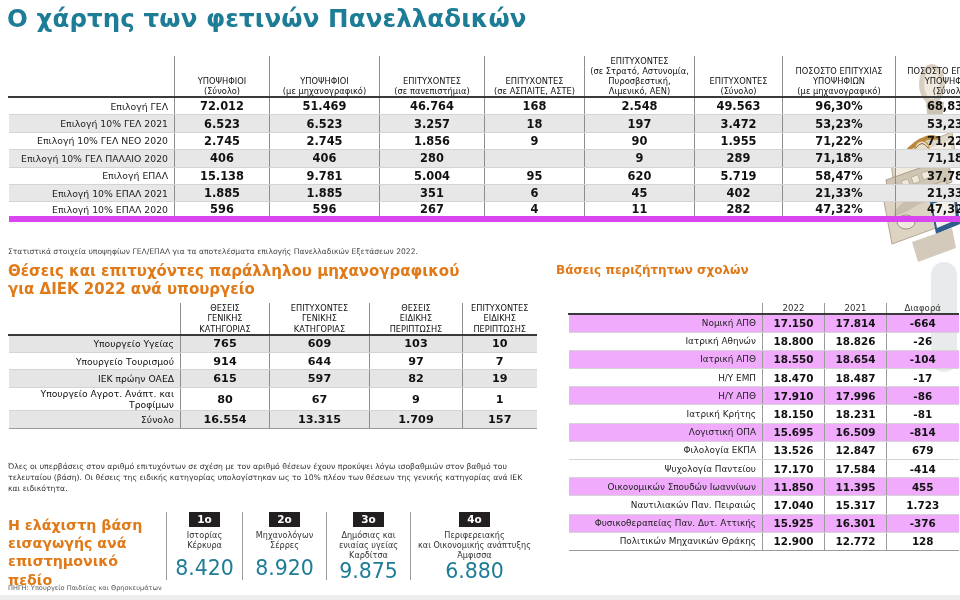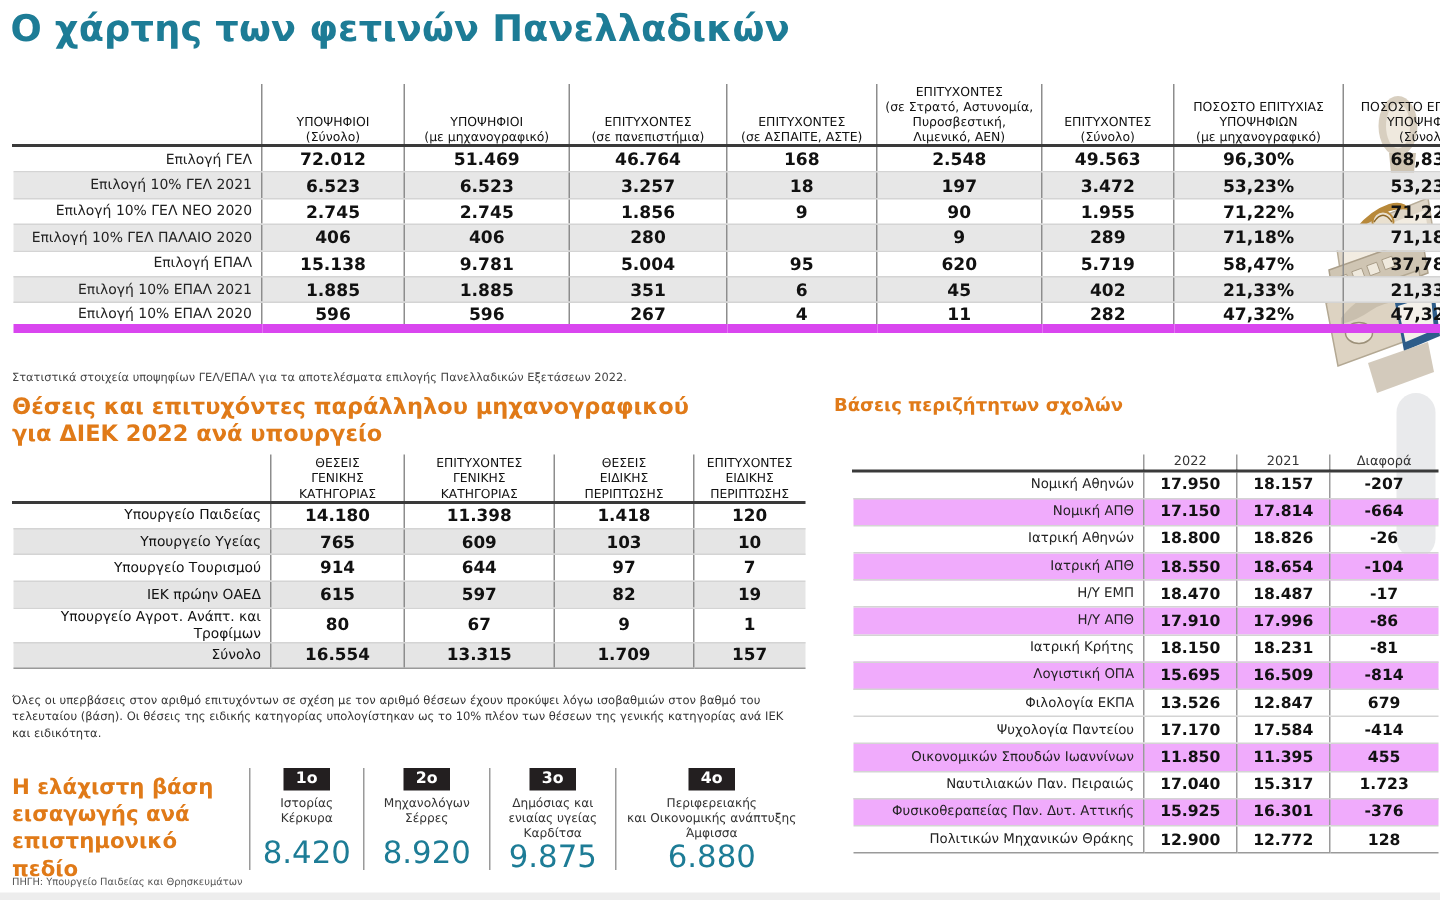--- a/index.html
+++ b/index.html
@@ -377,27 +377,20 @@
             <span>ΕΠΙΤΥΧΟΝΤΕΣ</span><br>
             <span>ΕΙΔΙΚΗΣ</span><br>
             <span>ΠΕΡΙΠΤΩΣΗΣ</span>
           </th>
         </tr>
         <tr class="hdr-underline">
             <td colspan="5"></td>
           </tr>
       </thead>
       <tbody>
-        <tr>
-          <td class="lbl">Υπουργείο Παιδείας</td>
-          <td>14.180</td>
-          <td>11.398</td>
-          <td>1.418</td>
-          <td>120</td>
-        </tr>
         <tr class="alt">
           <td class="lbl">Υπουργείο Υγείας</td>
           <td>765</td>
           <td>609</td>
           <td>103</td>
           <td>10</td>
         </tr>
         <tr>
           <td class="lbl">Υπουργείο Τουρισμού</td>
           <td>914</td>
@@ -491,26 +484,20 @@
           <th class="c0"></th>
           <th>2022</th>
           <th>2021</th>
           <th>Διαφορά</th>
         </tr>
         <tr class="hdr-underline">
             <td colspan="4"></td>
           </tr>
       </thead>
       <tbody>
-        <tr>
-          <td class="lbl">Νομική Αθηνών</td>
-          <td>17.950</td>
-          <td>18.157</td>
-          <td class="neg">-207</td>
-        </tr>
         <tr class="alt">
           <td class="lbl">Νομική ΑΠΘ</td>
           <td>17.150</td>
           <td>17.814</td>
           <td class="neg">-664</td>
         </tr>
         <tr>
           <td class="lbl">Ιατρική Αθηνών</td>
           <td>18.800</td>
           <td>18.826</td>

